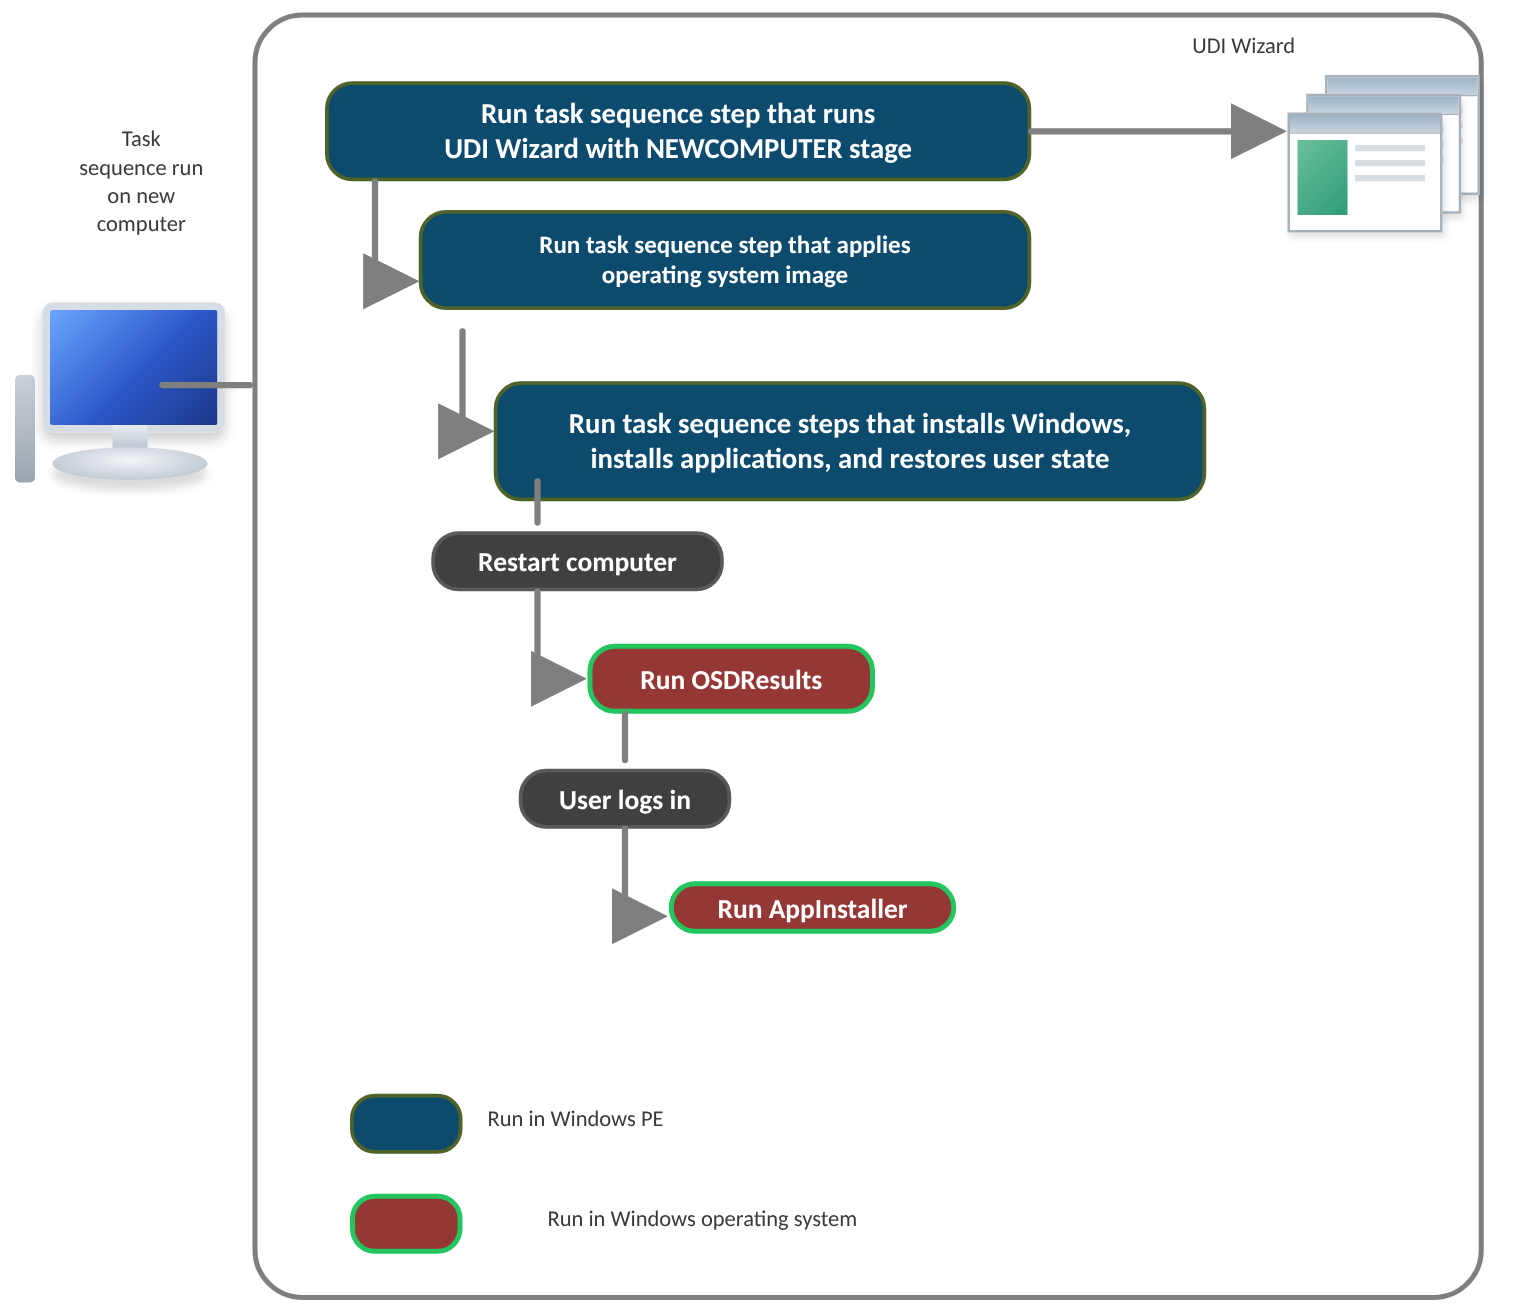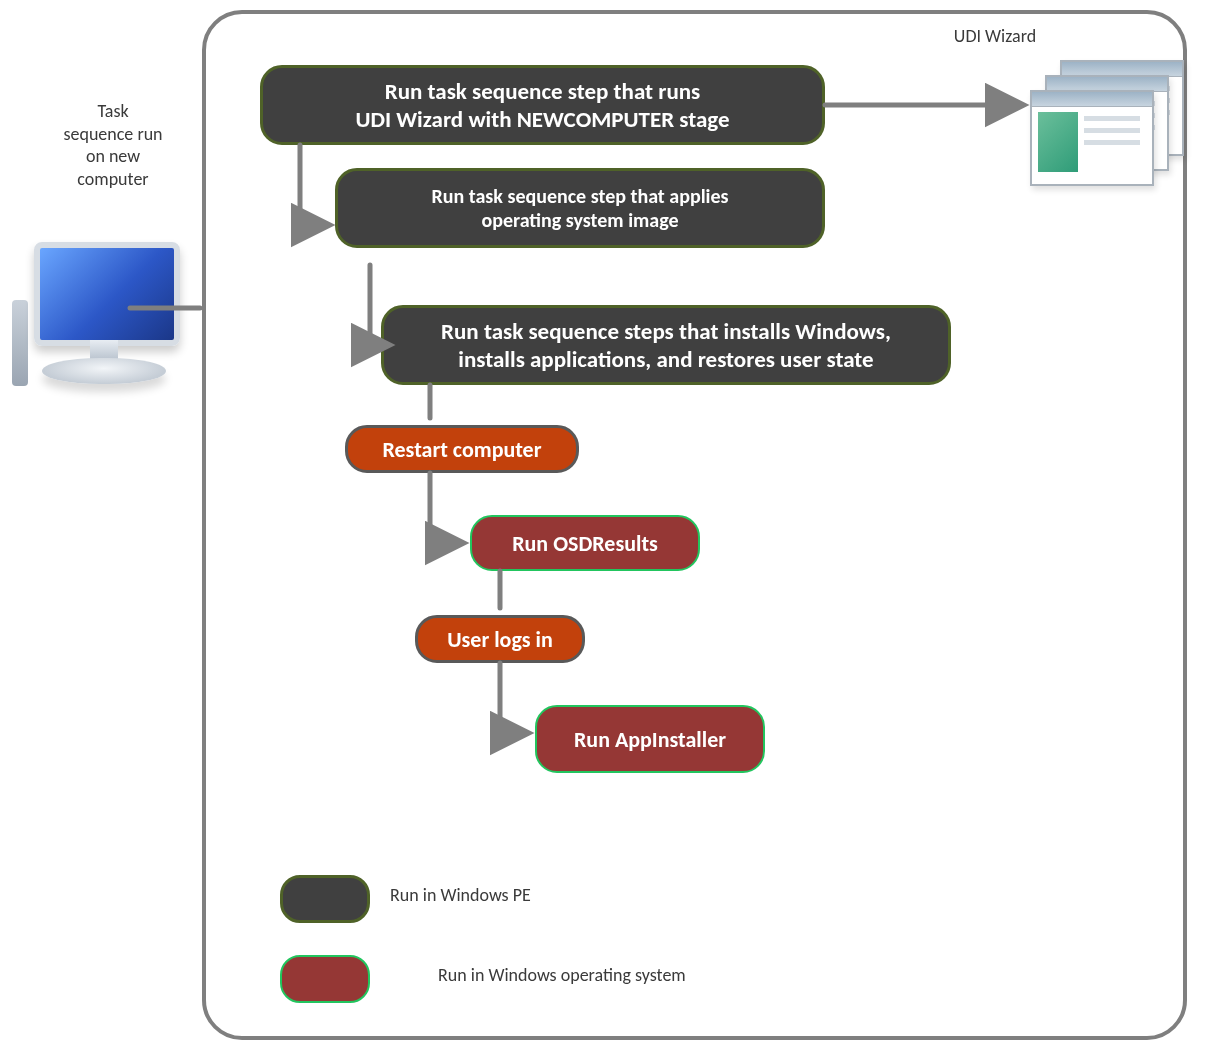--- a/index.html
+++ b/index.html
@@ -33,23 +33,23 @@
     border-radius: 22px;
     display: flex;
     align-items: center;
     justify-content: center;
     text-align: center;
     font-weight: 700;
     color: #ffffff;
     box-sizing: border-box;
     padding: 6px 10px;
   }
-  .green { background: #404040; border: 3px solid #4f6228; }
-  .gray  { background: #c2410c; border: 3px solid #595959; }
-  .red   { background: #953735; border: 2px solid #22c55e; text-align: right; }
+  .green { background: #0c4a6e; border: 3px solid #4f6228; }
+  .gray  { background: #404040; border: 3px solid #595959; }
+  .red   { background: #953735; border: 4px solid #22c55e; text-align: right; }
   .box .inner { max-width: 100%; }
 
   
   .comp {
     position: absolute;
     left: 12px; top: 240px; width: 176px; height: 160px;
   }
   .comp .mon {
     position: absolute; left: 22px; top: 2px; width: 134px; height: 92px;
     border: 6px solid #d7dde4; border-radius: 8px;
@@ -134,38 +134,38 @@
 <div class="box green" style="left:260px; top:65px; width:565px; height:80px; font-size:23px;">
   <span class="inner" style="white-space:pre-line;">Run task sequence step  that runs
 UDI Wizard with NEWCOMPUTER  stage</span>
 </div>
 
 <div class="box green" style="left:335px; top:168px; width:490px; height:80px; font-size:20px;">
   <span class="inner" style="white-space:pre-line;">Run  task sequence step that applies
 operating system image</span>
 </div>
 
-<div class="box green" style="left:381px; top:305px; width:570px; height:80px; font-size:23px;">
+<div class="box green" style="left:395px; top:305px; width:570px; height:96px; font-size:23px;">
   <span class="inner" style="white-space:pre-line;">Run task sequence steps that installs Windows,
 installs applications, and restores user state</span>
 </div>
 
 <div class="box gray" style="left:345px; top:425px; width:234px; height:48px; font-size:22px;">
   <span class="inner">Restart computer</span>
 </div>
 
 <div class="box red" style="left:470px; top:515px; width:230px; height:56px; font-size:22px;">
   <span class="inner">Run OSDResults</span>
 </div>
 
 <div class="box gray" style="left:415px; top:615px; width:170px; height:48px; font-size:22px;">
   <span class="inner">User logs in</span>
 </div>
 
-<div class="box red" style="left:535px; top:705px; width:230px; height:68px; font-size:22px;">
+<div class="box red" style="left:535px; top:705px; width:230px; height:42px; font-size:22px;">
   <span class="inner">Run AppInstaller</span>
 </div>
 
 <div class="box green legend-swatch" style="left:280px; top:875px;"></div>
 <div class="lbl" style="left:390px; top:884px; text-align:right;">Run in Windows  PE</div>
 
 <div class="box red legend-swatch" style="left:280px; top:955px;"></div>
 <div class="lbl" style="left:390px; top:964px; text-align:left;margin-left:48px;">Run in Windows operating system</div>
 
 <svg class="conn" width="1210" height="1053">

